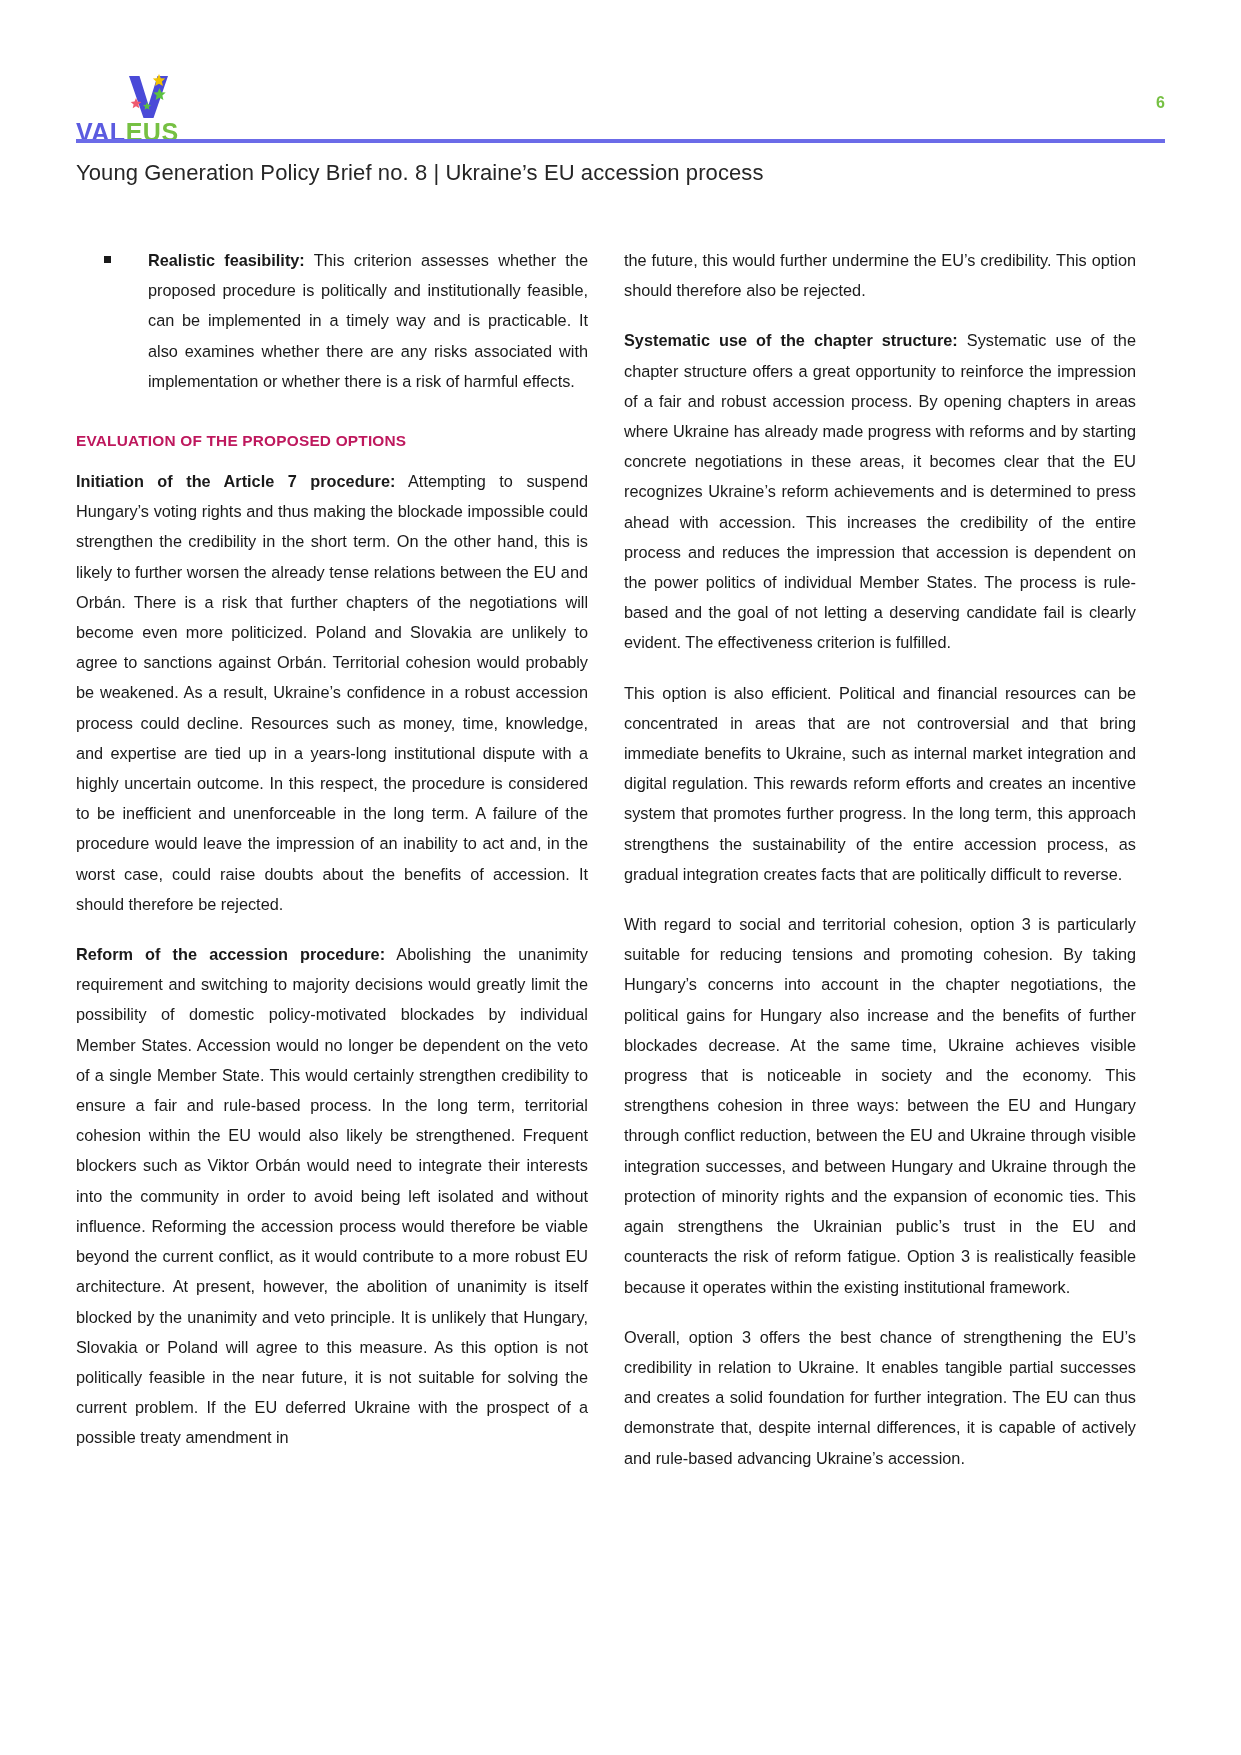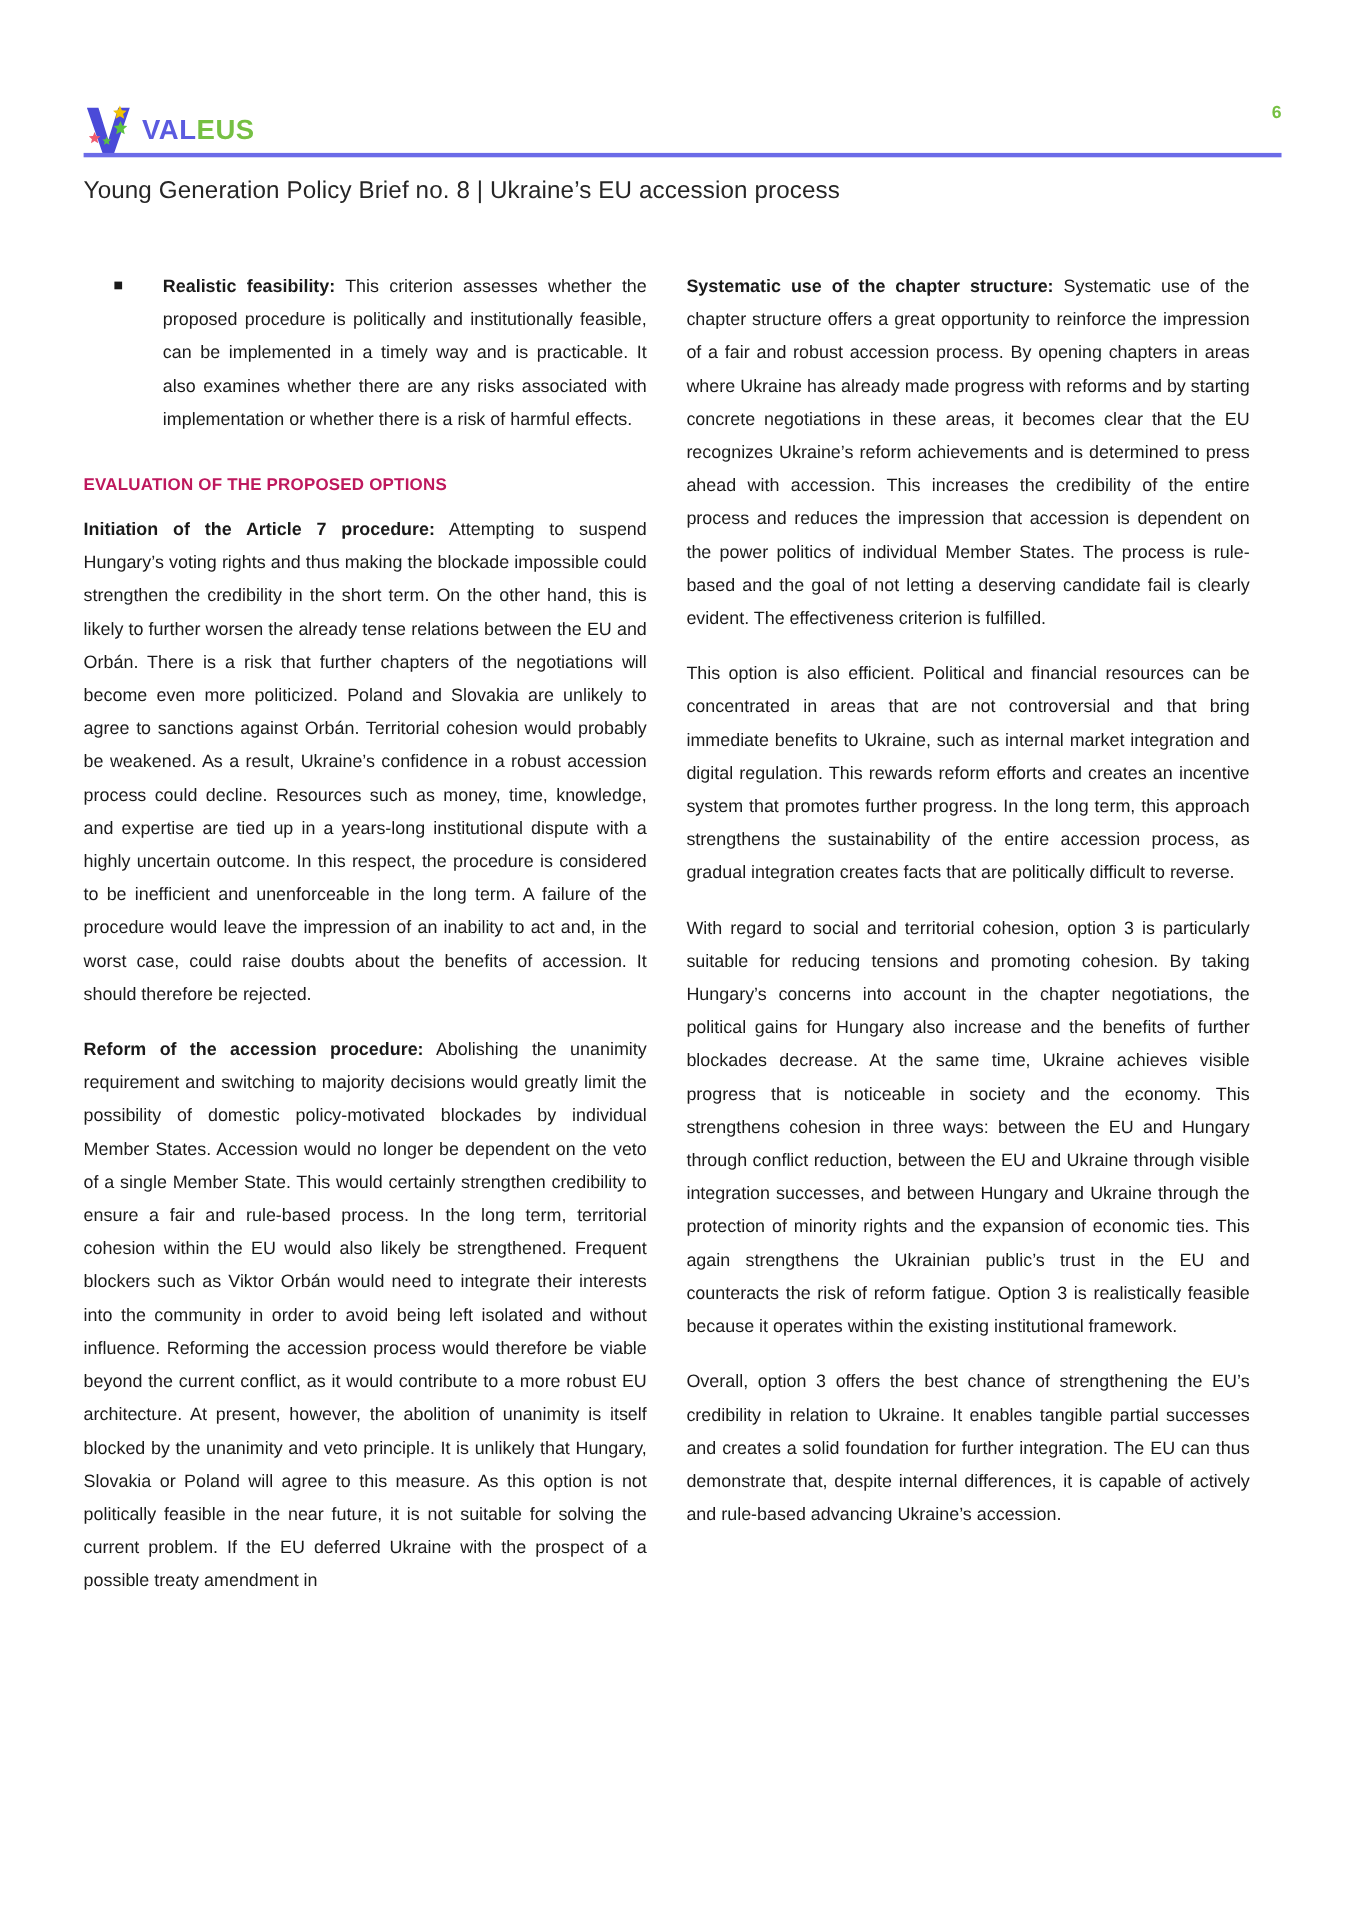--- a/index.html
+++ b/index.html
@@ -26,24 +26,25 @@
   .header {
     position: absolute;
     left: 76px;
     right: 76px;
     top: 72px;
     height: 70px;
   }
   .logo-block {
     position: absolute;
     left: 0;
-    top: 18px;
+    top: 0;
     display: flex;
-    align-items: center;
+    align-items: flex-end;
     height: 56px;
+    flex-direction: column;
   }
   .logo-mark {
     position: relative;
     width: 46px;
     height: 48px;
     margin-right: 7px;
   }
   .logo-mark svg { display: block; }
   .logo-word {
     font-size: 25px;
@@ -188,20 +189,21 @@
       <h2 class="section-heading">EVALUATION OF THE PROPOSED OPTIONS</h2>
 
       <p class="body"><span class="lead">Initiation of the Article 7 procedure:</span><span> Attempting to suspend Hungary’s voting rights and thus making the blockade impossible could strengthen the credibility in the short term. On the other hand, this is likely to further worsen the already tense relations between the EU and Orbán. There is a risk that further chapters of the negotiations will become even more politicized. Poland and Slovakia are unlikely to agree to sanctions against Orbán. Territorial cohesion would probably be weakened. As a result, Ukraine’s confidence in a robust accession process could decline. Resources such as money, time, knowledge, and expertise are tied up in a years-long institutional dispute with a highly uncertain outcome. In this respect, the procedure is considered to be inefficient and unenforceable in the long term. A failure of the procedure would leave the impression of an inability to act and, in the worst case, could raise doubts about the benefits of accession. It should therefore be rejected.</span></p>
 
       <p class="body"><span class="lead">Reform of the accession procedure:</span><span> Abolishing the unanimity requirement and switching to majority decisions would greatly limit the possibility of domestic policy-motivated blockades by individual Member States. Accession would no longer be dependent on the veto of a single Member State. This would certainly strengthen credibility to ensure a fair and rule-based process. In the long term, territorial cohesion within the EU would also likely be strengthened. Frequent blockers such as Viktor Orbán would need to integrate their interests into the community in order to avoid being left isolated and without influence. Reforming the accession process would therefore be viable beyond the current conflict, as it would contribute to a more robust EU architecture. At present, however, the abolition of unanimity is itself blocked by the unanimity and veto principle. It is unlikely that Hungary, Slovakia or Poland will agree to this measure. As this option is not politically feasible in the near future, it is not suitable for solving the current problem. If the EU deferred Ukraine with the prospect of a possible treaty amendment in</span></p>
 
     </div>
 
     <div class="col">
 
+      <p class="body"><span class="lead"></span><span>the future, this would further undermine the EU’s credibility. This option should therefore also be rejected.</span></p>
 
       <p class="body"><span class="lead">Systematic use of the chapter structure:</span><span> Systematic use of the chapter structure offers a great opportunity to reinforce the impression of a fair and robust accession process. By opening chapters in areas where Ukraine has already made progress with reforms and by starting concrete negotiations in these areas, it becomes clear that the EU recognizes Ukraine’s reform achievements and is determined to press ahead with accession. This increases the credibility of the entire process and reduces the impression that accession is dependent on the power politics of individual Member States. The process is rule-based and the goal of not letting a deserving candidate fail is clearly evident. The effectiveness criterion is fulfilled.</span></p>
 
       <p class="body"><span class="lead"></span><span>This option is also efficient. Political and financial resources can be concentrated in areas that are not controversial and that bring immediate benefits to Ukraine, such as internal market integration and digital regulation. This rewards reform efforts and creates an incentive system that promotes further progress. In the long term, this approach strengthens the sustainability of the entire accession process, as gradual integration creates facts that are politically difficult to reverse.</span></p>
 
       <p class="body"><span class="lead"></span><span>With regard to social and territorial cohesion, option 3 is particularly suitable for reducing tensions and promoting cohesion. By taking Hungary’s concerns into account in the chapter negotiations, the political gains for Hungary also increase and the benefits of further blockades decrease. At the same time, Ukraine achieves visible progress that is noticeable in society and the economy. This strengthens cohesion in three ways: between the EU and Hungary through conflict reduction, between the EU and Ukraine through visible integration successes, and between Hungary and Ukraine through the protection of minority rights and the expansion of economic ties. This again strengthens the Ukrainian public’s trust in the EU and counteracts the risk of reform fatigue. Option 3 is realistically feasible because it operates within the existing institutional framework.</span></p>
 
       <p class="body"><span class="lead"></span><span>Overall, option 3 offers the best chance of strengthening the EU’s credibility in relation to Ukraine. It enables tangible partial successes and creates a solid foundation for further integration. The EU can thus demonstrate that, despite internal differences, it is capable of actively and rule-based advancing Ukraine’s accession.</span></p>
 
     </div>

